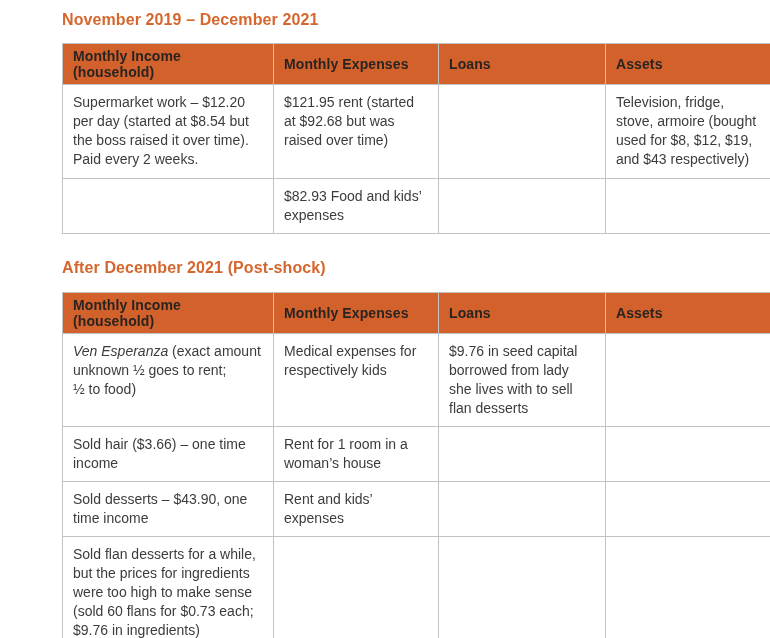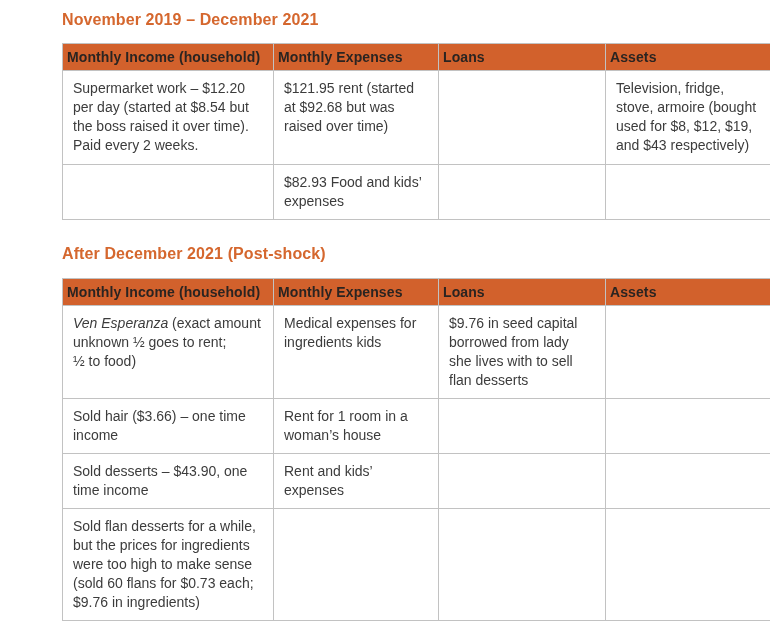--- a/index.html
+++ b/index.html
@@ -41,21 +41,21 @@
     border: 1px solid #c2c2c2;
     box-sizing: border-box;
     text-align: left;
   }
   table.fin-table th {
     background: #d2612c;
     color: #2a2421;
     font-size: 14px;
     font-weight: bold;
     height: 27px;
-    padding: 4px 4px;
+    padding: 4px 10px;
     vertical-align: middle;
     letter-spacing: 0.1px;
   }
   table.fin-table td {
     color: #3c3c3c;
     font-size: 14px;
     line-height: 19px;
     padding: 8px 10px;
     vertical-align: top;
     white-space: pre-line;
@@ -125,21 +125,21 @@
         <th>Monthly Income (household)</th>
         <th>Monthly Expenses</th>
         <th>Loans</th>
         <th>Assets</th>
       </tr>
     </thead>
     <tbody>
       <tr class="t2r1">
         <td><span class="italic">Ven Esperanza</span><span> (exact amount unknown ½ goes to rent;
 ½ to food)</span></td>
-        <td>Medical expenses for ingredients kids</td>
+        <td>Medical expenses for respectively kids</td>
         <td>$9.76 in seed capital borrowed from lady she lives with to sell flan desserts</td>
         <td></td>
       </tr>
       <tr class="t2r2">
         <td>Sold hair ($3.66) – one time income</td>
         <td>Rent for 1 room in a woman’s house</td>
         <td></td>
         <td></td>
       </tr>
       <tr class="t2r3">

